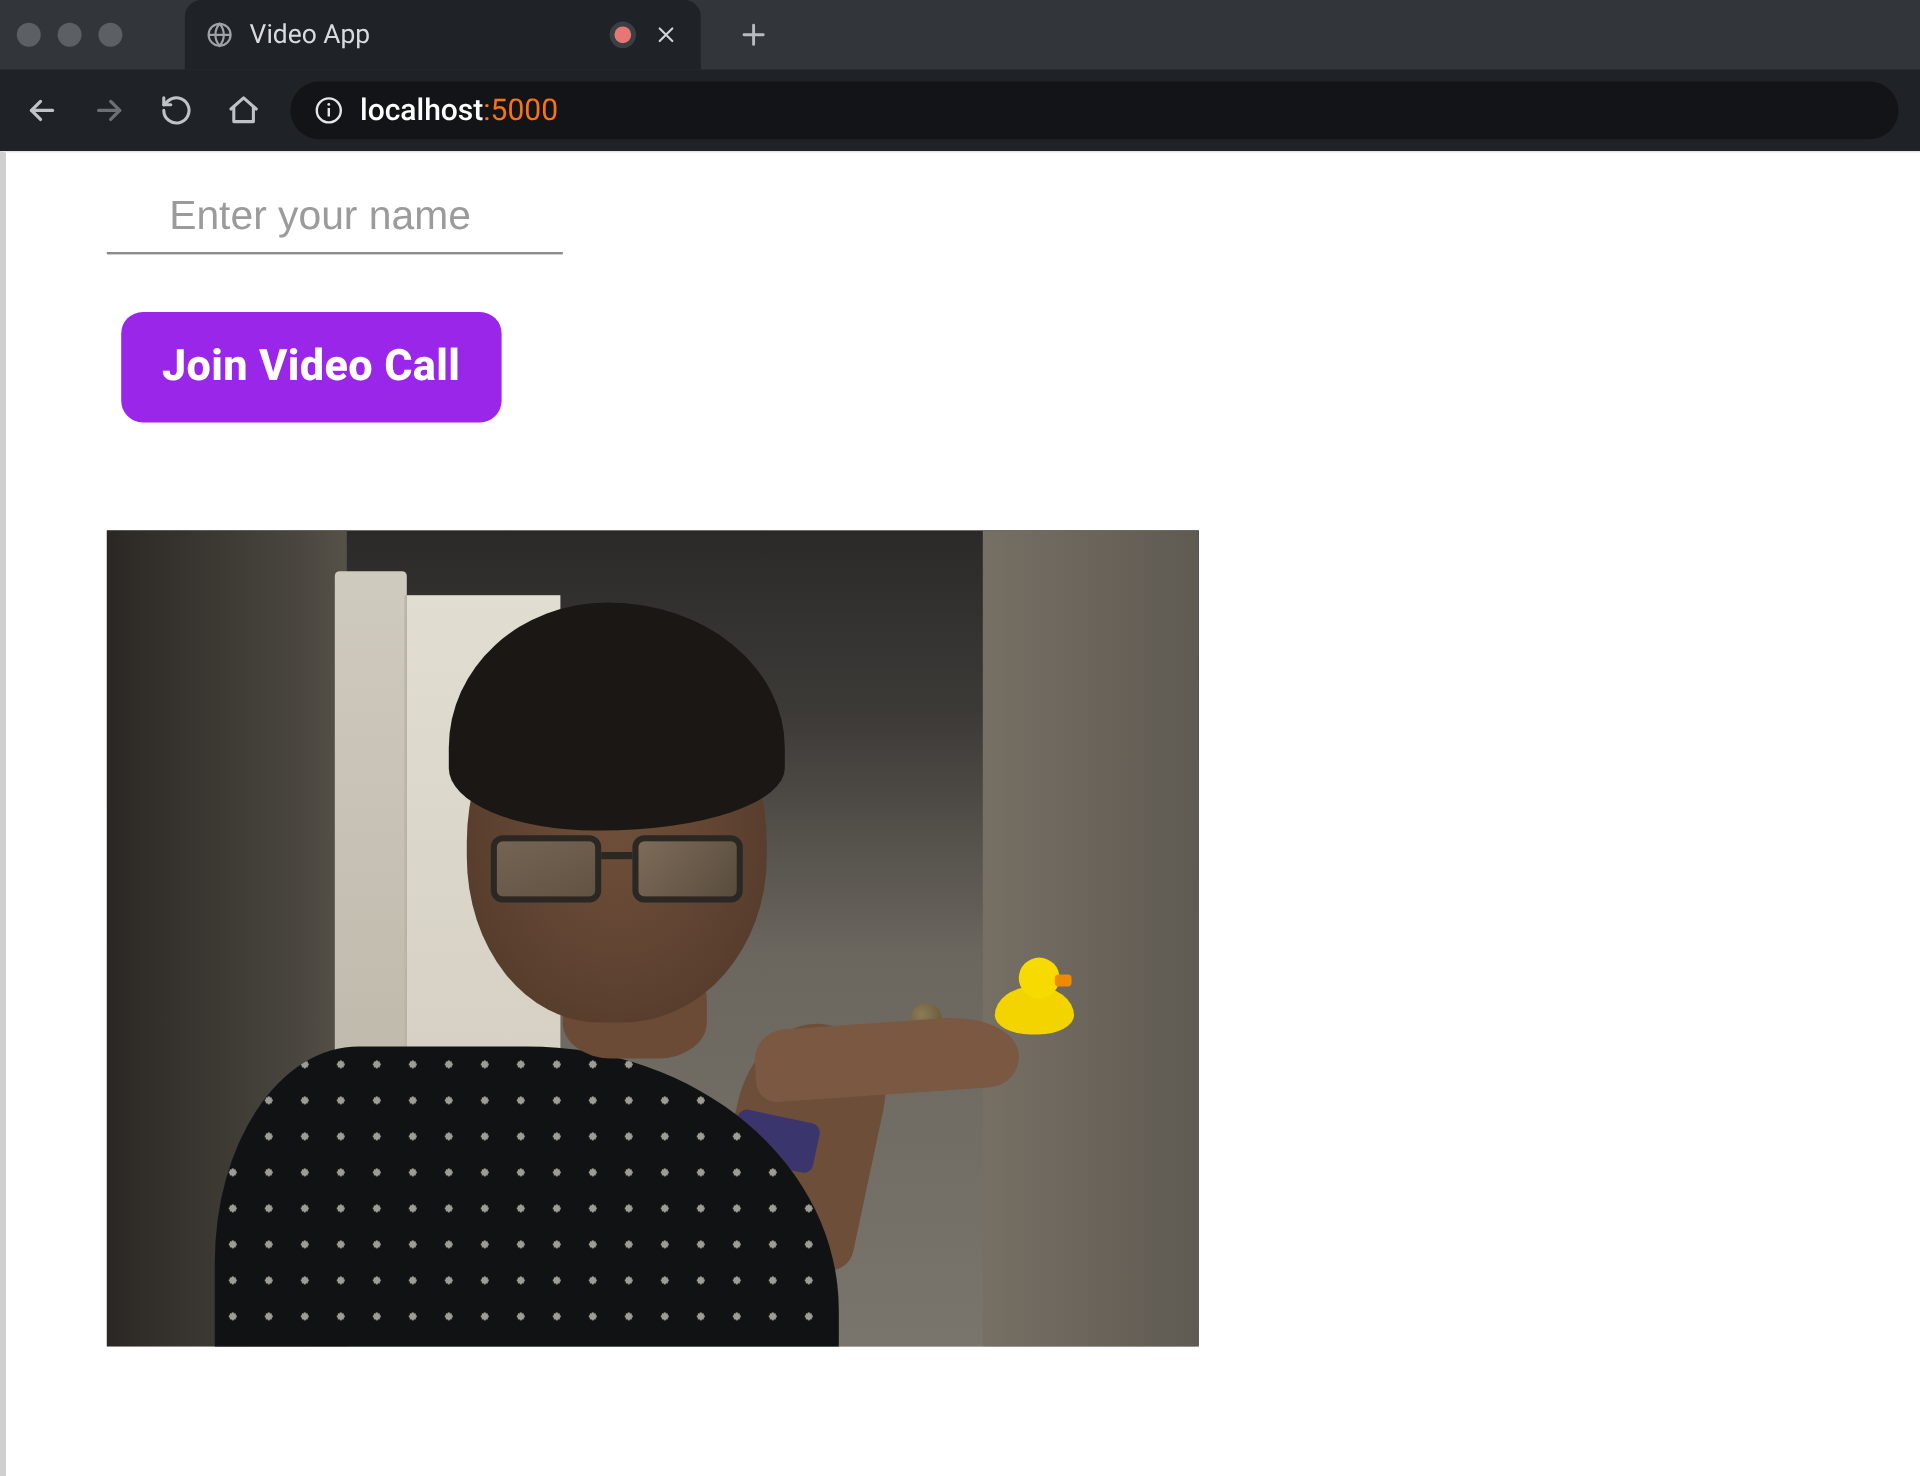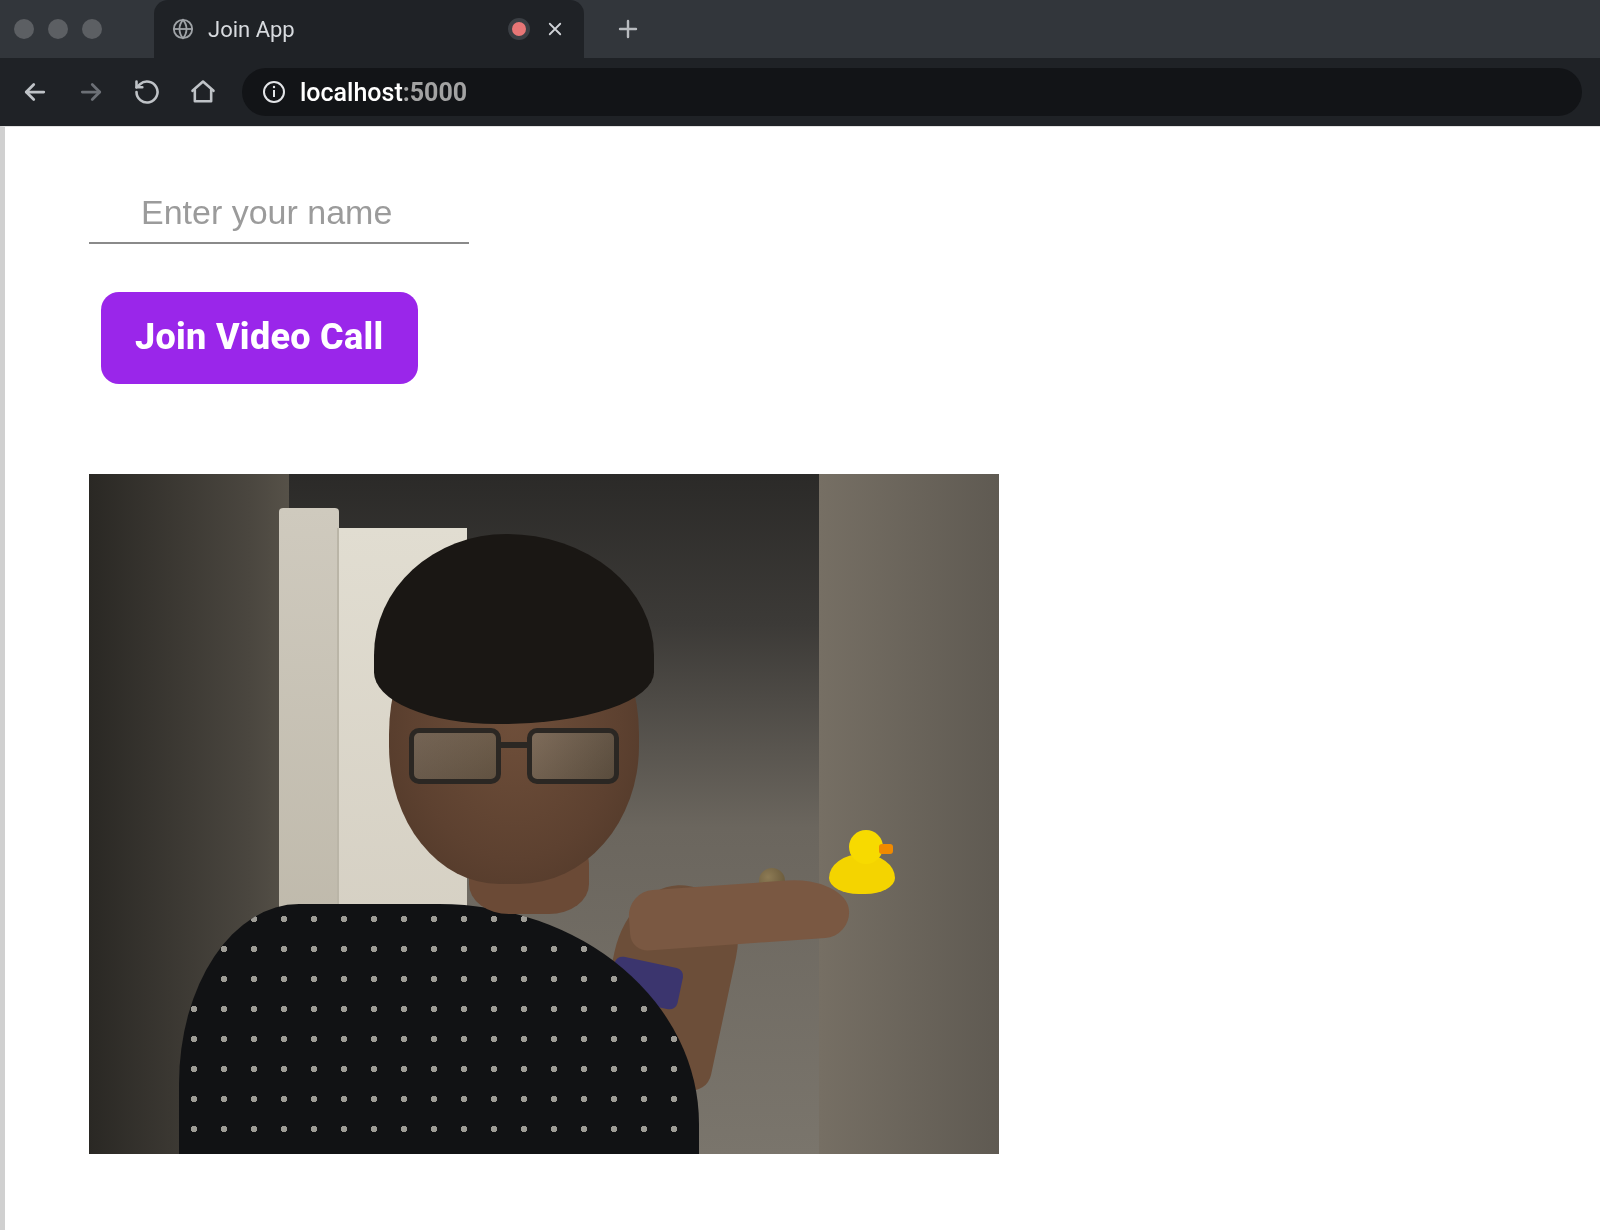--- a/index.html
+++ b/index.html
@@ -89,28 +89,28 @@
     border-radius: 26px;
     display:flex;
     align-items:center;
     padding: 0 20px;
     gap: 14px;
     color:#fff;
     font-size: 25px;
   }
   .addressbar .info-icon { color:#e3e5e8; display:flex; }
   .addressbar .url-host { color:#fff; font-weight:500; }
-  .addressbar .url-port { color:#a3a3a3;font-weight:bold; }
+  .addressbar .url-port { color:#f97316; }
 
   
   .viewport {
     background:#fff;
     width:100%;
     height: calc(1230px - 126px);
-    padding: 52px 60px;
+    padding: 20px 60px;
     border-left: 5px solid #d0d0d0;
     border-top: 1px solid #e2e2e2;
   }
 
   .name-row { margin-left: 24px; margin-top: 8px; }
   .name-input {
     width: 380px;
     font-size: 34px;
     padding: 6px 10px 10px 52px;
     border: none;
@@ -260,21 +260,21 @@
     </div>
 
     <div class="tab">
       <span class="globe-icon">
         <svg width="22" height="22" viewBox="0 0 24 24" fill="none" stroke="#9fa3a7" stroke-width="2">
           <circle cx="12" cy="12" r="10"></circle>
           <path d="M2 12h20"></path>
           <path d="M12 2a15 15 0 0 1 0 20a15 15 0 0 1 0-20z"></path>
         </svg>
       </span>
-      <span class="title">Join App</span>
+      <span class="title">Video App</span>
       <span class="rec-dot"></span>
       <span class="close-icon">
         <svg width="18" height="18" viewBox="0 0 24 24" stroke="#cfd2d6" stroke-width="2.4" fill="none" stroke-linecap="round">
           <path d="M5 5l14 14M19 5L5 19"></path>
         </svg>
       </span>
     </div>
 
     <div class="newtab-btn">
       <svg width="24" height="24" viewBox="0 0 24 24" stroke="#b8bbbf" stroke-width="2.4" fill="none" stroke-linecap="round">

